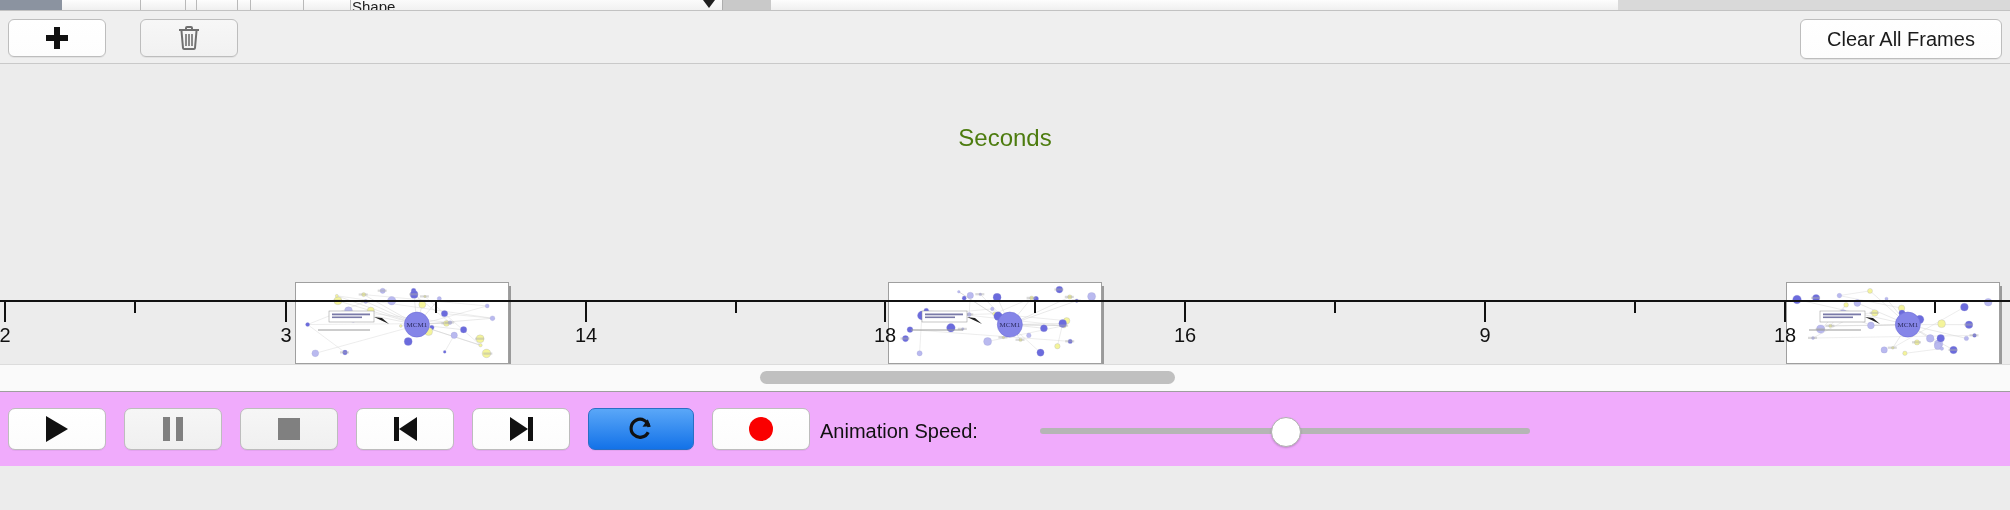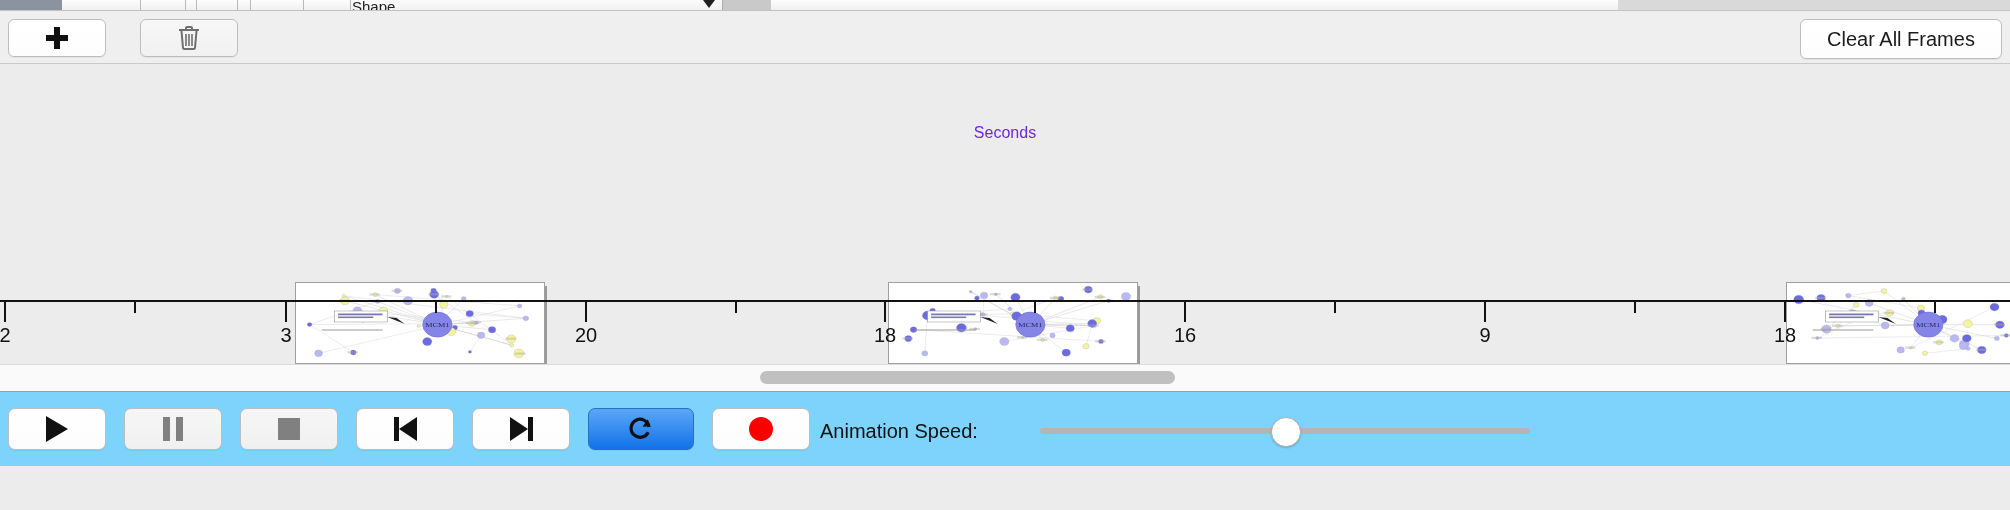--- a/index.html
+++ b/index.html
@@ -50,42 +50,42 @@
   #delete-frame-button{left:140px;top:8px;width:96px;height:36px;}
   #clear-all-frames-button{right:8px;top:8px;width:200px;height:38px;font-size:20px;}
 
   .plus{position:relative;width:22px;height:22px;}
   .plus:before,.plus:after{content:"";position:absolute;background:#111;}
   .plus:before{left:8px;top:0;width:6px;height:22px;}
   .plus:after{left:0;top:8px;width:22px;height:6px;}
 
   
   .timeline{position:relative;height:300px;background:#ececec;overflow:hidden;}
-  .frame{position:absolute;padding-left:36px;}
+  .frame{position:absolute;}
   .frame .shadow{position:absolute;left:4px;top:4px;width:100%;height:100%;background:#9a9a9a;}
   .frame .paper{position:absolute;left:0;top:0;width:100%;height:100%;
                 background:#ffffff;border:1px solid #9f9f9f;overflow:hidden;}
   .net{position:absolute;left:0;top:0;width:100%;height:100%;}
 
   
   .ruler{position:absolute;left:0;top:236px;width:2010px;height:64px;}
   .ruler .baseline{position:absolute;left:0;top:0;width:2010px;height:2px;background:#111;}
   .tick{position:absolute;top:2px;width:2px;background:#111;}
   .tick.major{height:20px;}
   .tick.minor{height:11px;}
   .ticklabel{position:absolute;top:24px;font-size:20px;color:#111;transform:translateX(-50%);}
   .axis-title{position:absolute;left:0;top:60px;width:2010px;text-align:center;
-              font-size:16px;color:#6d28d9;}
+              font-size:24px;color:#4d7c0f;}
 
   
   .hscroll{position:relative;height:26px;background:#fafafa;border-top:1px solid #dcdcdc;border-bottom:1px solid #9e9e9e;}
   .hthumb{position:absolute;top:6px;height:13px;border-radius:7px;background:#c0c0c0;}
 
   
-  .playbar{position:relative;height:74px;background:#7dd3fc;}
+  .playbar{position:relative;height:74px;background:#f0abfc;}
   .pbtn{position:absolute;top:16px;height:40px;border-radius:7px;border:1px solid #bdbdbd;
         display:flex;align-items:center;justify-content:center;
         box-shadow:0 1px 0 rgba(0,0,0,.05);cursor:default;}
   .pbtn.on{background:linear-gradient(#ffffff,#fcfcfc);}
   .pbtn.off{background:linear-gradient(#f6f6f6,#f0f0f0);}
   .pbtn.blue{background:linear-gradient(#5aa7f8,#1372e8);border:1px solid #2a6fc4;}
 
   .ico-play{width:0;height:0;border-top:13px solid transparent;border-bottom:13px solid transparent;border-left:22px solid #111;}
   .ico-pause{display:flex;gap:6px;}
   .ico-pause i{display:block;width:7px;height:24px;background:#808080;}
@@ -411,21 +411,21 @@
         </div>
 
       <div class="ruler">
         <div class="baseline"></div>
         <div id="ticks-layer">
             <div class="tick major" style="left: 4px;"></div>
             <div class="ticklabel" style="left: 5px;">2</div>
             <div class="tick major" style="left: 285px;"></div>
             <div class="ticklabel" style="left: 286px;">3</div>
             <div class="tick major" style="left: 585px;"></div>
-            <div class="ticklabel" style="left: 586px;">20</div>
+            <div class="ticklabel" style="left: 586px;">14</div>
             <div class="tick major" style="left: 884px;"></div>
             <div class="ticklabel" style="left: 885px;">18</div>
             <div class="tick major" style="left: 1184px;"></div>
             <div class="ticklabel" style="left: 1185px;">16</div>
             <div class="tick major" style="left: 1484px;"></div>
             <div class="ticklabel" style="left: 1485px;">9</div>
             <div class="tick major" style="left: 1784px;"></div>
             <div class="ticklabel" style="left: 1785px;">18</div>
             <div class="tick minor" style="left: 134px;"></div>
             <div class="tick minor" style="left: 435px;"></div>

